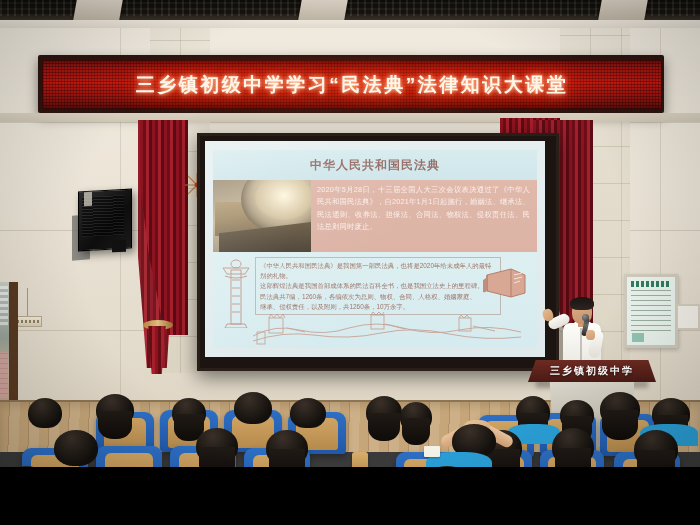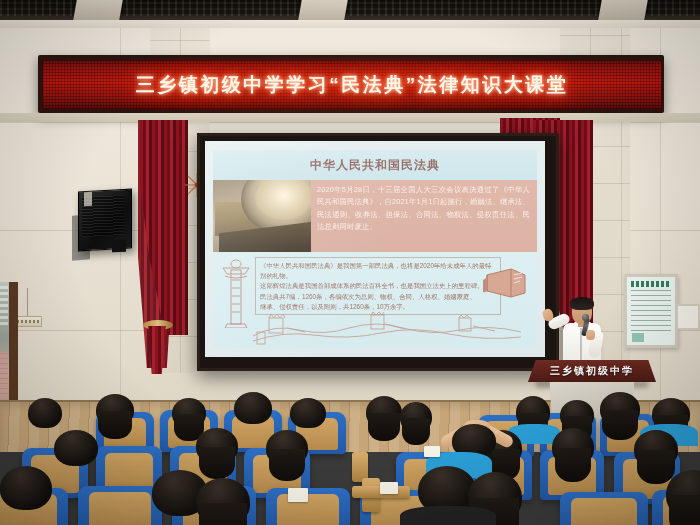--- a/index.html
+++ b/index.html
@@ -1,17 +1,17 @@
 <!DOCTYPE html>
 <html><head>
 <meta charset="utf-8">
 <style>
   html,body{margin:0;padding:0;background:#000;}
   #stage{
-    position:relative;width:700px;height:525px;overflow:hidden;
+    position:relative;width:700px;height:467px;overflow:hidden;
     font-family:"Liberation Sans","DejaVu Sans",sans-serif;
     background:#cfcbbd;
   }
   .abs{position:absolute;}
 
   
   .ceiling{left:0;top:0;width:700px;height:22px;background:linear-gradient(180deg,#16140f 0%,#241f18 60%,#3a342a 100%);}
   .ceil-grid{left:0;top:0;width:700px;height:16px;
     background:repeating-linear-gradient(90deg,rgba(255,255,255,.05) 0 2px,rgba(0,0,0,.25) 2px 7px),
                repeating-linear-gradient(0deg,rgba(255,255,255,.04) 0 2px,rgba(0,0,0,.2) 2px 6px);}

